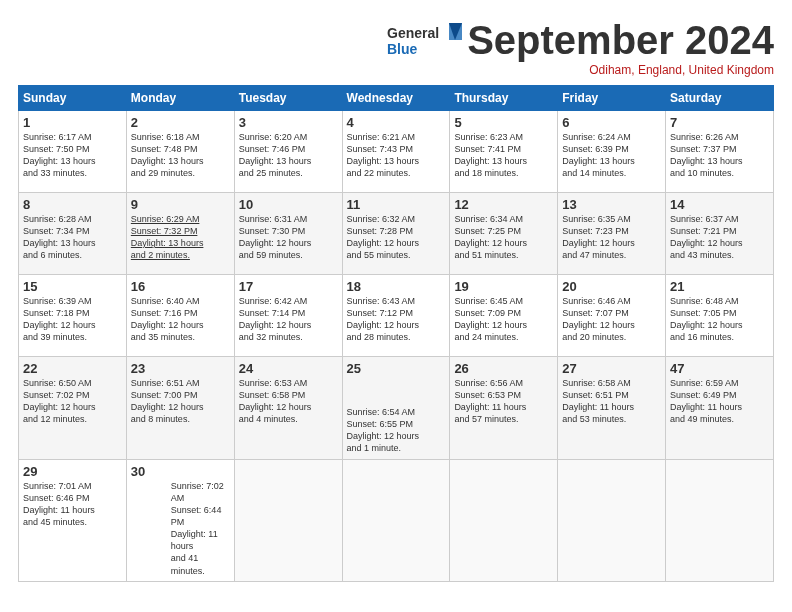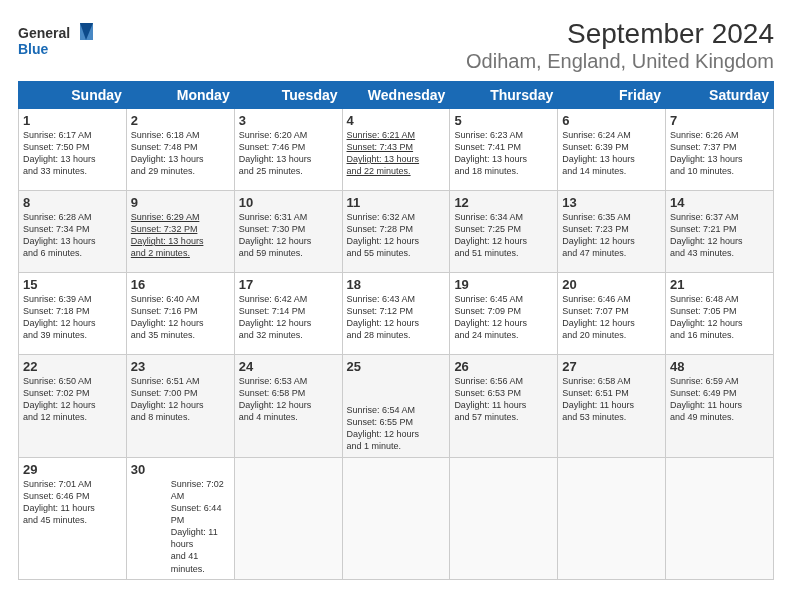--- a/index.html
+++ b/index.html
@@ -10,53 +10,53 @@
       background: #fff;
       overflow: hidden;
     }
     .page {
       width: 792px;
       height: 612px;
       padding: 18px 18px 10px 18px;
     }
     .header-area {
       display: flex;
-      justify-content: space-between;
+      justify-content: flex-end;
       align-items: flex-start;
       margin-bottom: 8px;
     }
     .logo {
       display: flex;
       align-items: center;
       gap: 4px;
     }
     .title-area {
       text-align: right;
     }
     .month-title {
-      font-size: 28px;
-      font-weight: normal;
+      font-size: 40px;
+      font-weight: bold;
       color: #333;
     }
     .location-title {
-      font-size: 20px;
-      color: #737373;
+      font-size: 12px;
+      color: #b91c1c;
     }
     .calendar-table {
       width: 100%;
       border-collapse: collapse;
       table-layout: fixed;
     }
     .calendar-table th {
       background: #1a6ab5;
       color: #fff;
-      font-size: 14px;
+      font-size: 12px;
       font-weight: bold;
       padding: 5px 4px;
-      text-align: right;
+      text-align: left;
       border: 1px solid #1a6ab5;
     }
     .calendar-table td {
       border: 1px solid #ccc;
       vertical-align: top;
       padding: 4px 4px 4px 4px;
       font-size: 9.5px;
       color: #333;
       height: 82px;
       background: #fff;
@@ -131,21 +131,21 @@
           </td>
           <td>
             <span class="day-number">3</span>
             <div class="day-info" style="white-space: pre-line;">Sunrise: 6:20 AM
 Sunset: 7:46 PM
 Daylight: 13 hours
 and 25 minutes.</div>
           </td>
           <td>
             <span class="day-number">4</span>
-            <div class="day-info" style="white-space: pre-line; text-decoration: underline;">Sunrise: 6:21 AM
+            <div class="day-info" style="white-space: pre-line;">Sunrise: 6:21 AM
 Sunset: 7:43 PM
 Daylight: 13 hours
 and 22 minutes.</div>
           </td>
           <td>
             <span class="day-number">5</span>
             <div class="day-info" style="white-space: pre-line;">Sunrise: 6:23 AM
 Sunset: 7:41 PM
 Daylight: 13 hours
 and 18 minutes.</div>
@@ -304,21 +304,21 @@
 and 57 minutes.</div>
           </td>
           <td>
             <span class="day-number">27</span>
             <div class="day-info" style="white-space: pre-line;">Sunrise: 6:58 AM
 Sunset: 6:51 PM
 Daylight: 11 hours
 and 53 minutes.</div>
           </td>
           <td>
-            <span class="day-number">48</span>
+            <span class="day-number">47</span>
             <div class="day-info" style="white-space: pre-line;">Sunrise: 6:59 AM
 Sunset: 6:49 PM
 Daylight: 11 hours
 and 49 minutes.</div>
           </td>
         </tr>
         <tr class="last-row">
           <td>
             <span class="day-number">29</span>
             <div class="day-info" style="white-space: pre-line;">Sunrise: 7:01 AM

